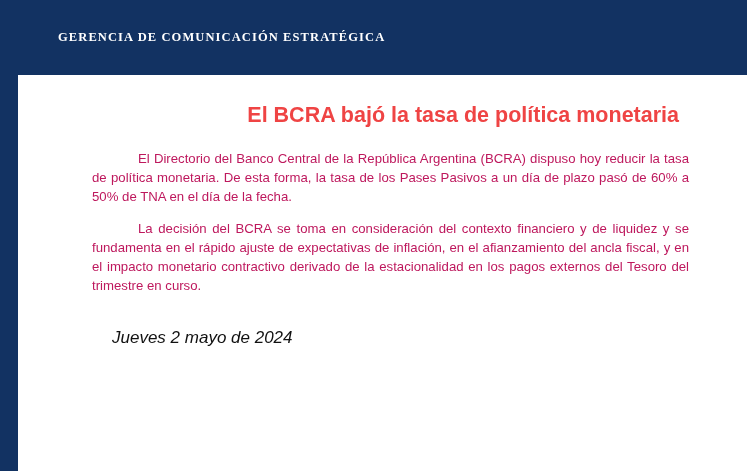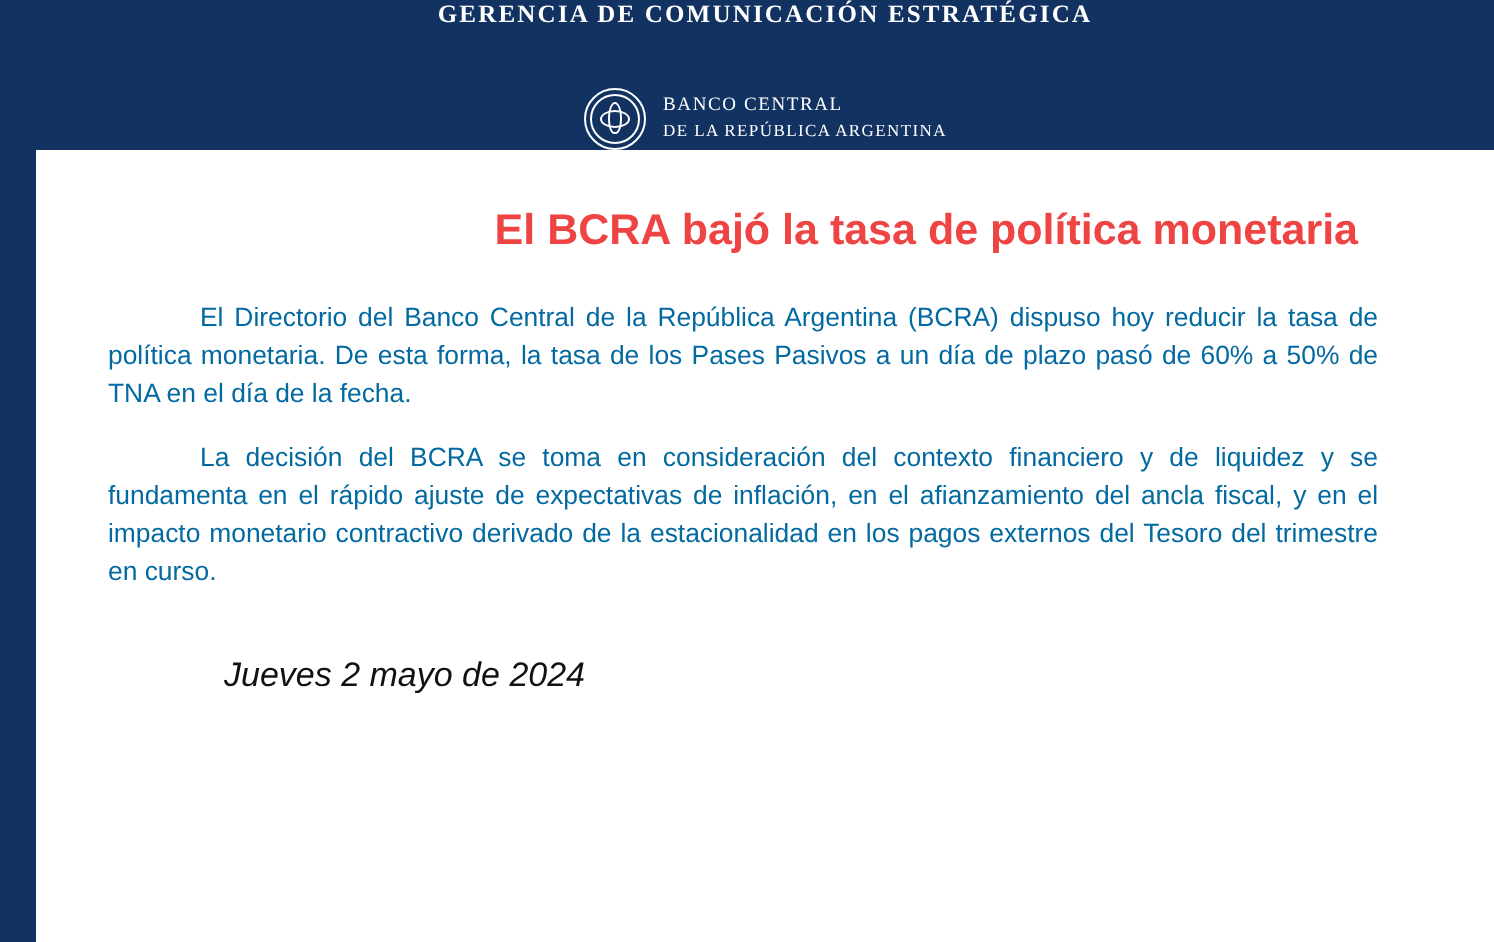--- a/index.html
+++ b/index.html
@@ -35,21 +35,20 @@
     left: 18px;
     top: 0;
     right: 0;
     height: 75px;
     background: #123262;
     display: flex;
     align-items: center;
     justify-content: space-between;
     box-sizing: border-box;
     padding: 0 40px 0 40px;
-    flex-direction: column;
   }
   .header-title {
     color: #ffffff;
     font-family: "Liberation Serif", serif;
     font-size: 12.5px;
     letter-spacing: 1.1px;
     font-weight: 600;
     white-space: nowrap;
   }
   .brand {
@@ -137,23 +136,24 @@
     text-align: right;
     font-size: 21.5px;
     font-weight: bold;
     color: #ef4444;
     padding: 0 10px;
   }
   .para {
     margin-top: 21px;
     font-size: 13.2px;
     line-height: 1.44;
-    color: #0369a1;
+    color: #be185d;
     text-align: justify;
     text-indent: 46px;
+    margin-left: 38px;
   }
   .para.second {
     margin-top: 10px;
   }
   .date {
     margin-top: 33px;
     margin-left: 58px;
     font-size: 17px;
     font-style: italic;
     color: #111111;
@@ -161,29 +161,20 @@
 </style>
 </head>
 <body>
 
 <div class="page">
 
   <div class="left-bar"></div>
 
   <div class="header">
     <div class="header-title">GERENCIA DE COMUNICACIÓN ESTRATÉGICA</div>
-    <div class="brand">
-      <span class="brand-seal">
-        <span class="inner"></span>
-      </span>
-      <span class="brand-text">
-        <span class="brand-line1">BANCO CENTRAL</span>
-        <span class="brand-line2">DE LA REPÚBLICA ARGENTINA</span>
-      </span>
-    </div>
   </div>
 
   <div class="content">
 
     <div class="doc-title">El BCRA bajó la tasa de política monetaria</div>
 
     <p class="para">El Directorio del Banco Central de la República Argentina (BCRA) dispuso hoy reducir la tasa de política monetaria. De esta forma, la tasa de los Pases Pasivos a un día de plazo pasó de 60% a 50% de TNA en el día de la fecha.</p>
 
     <p class="para second">La decisión del BCRA se toma en consideración del contexto financiero y de liquidez y se fundamenta en el rápido ajuste de expectativas de inflación, en el afianzamiento del ancla fiscal, y en el impacto monetario contractivo derivado de la estacionalidad en los pagos externos del Tesoro del trimestre en curso.</p>
 

